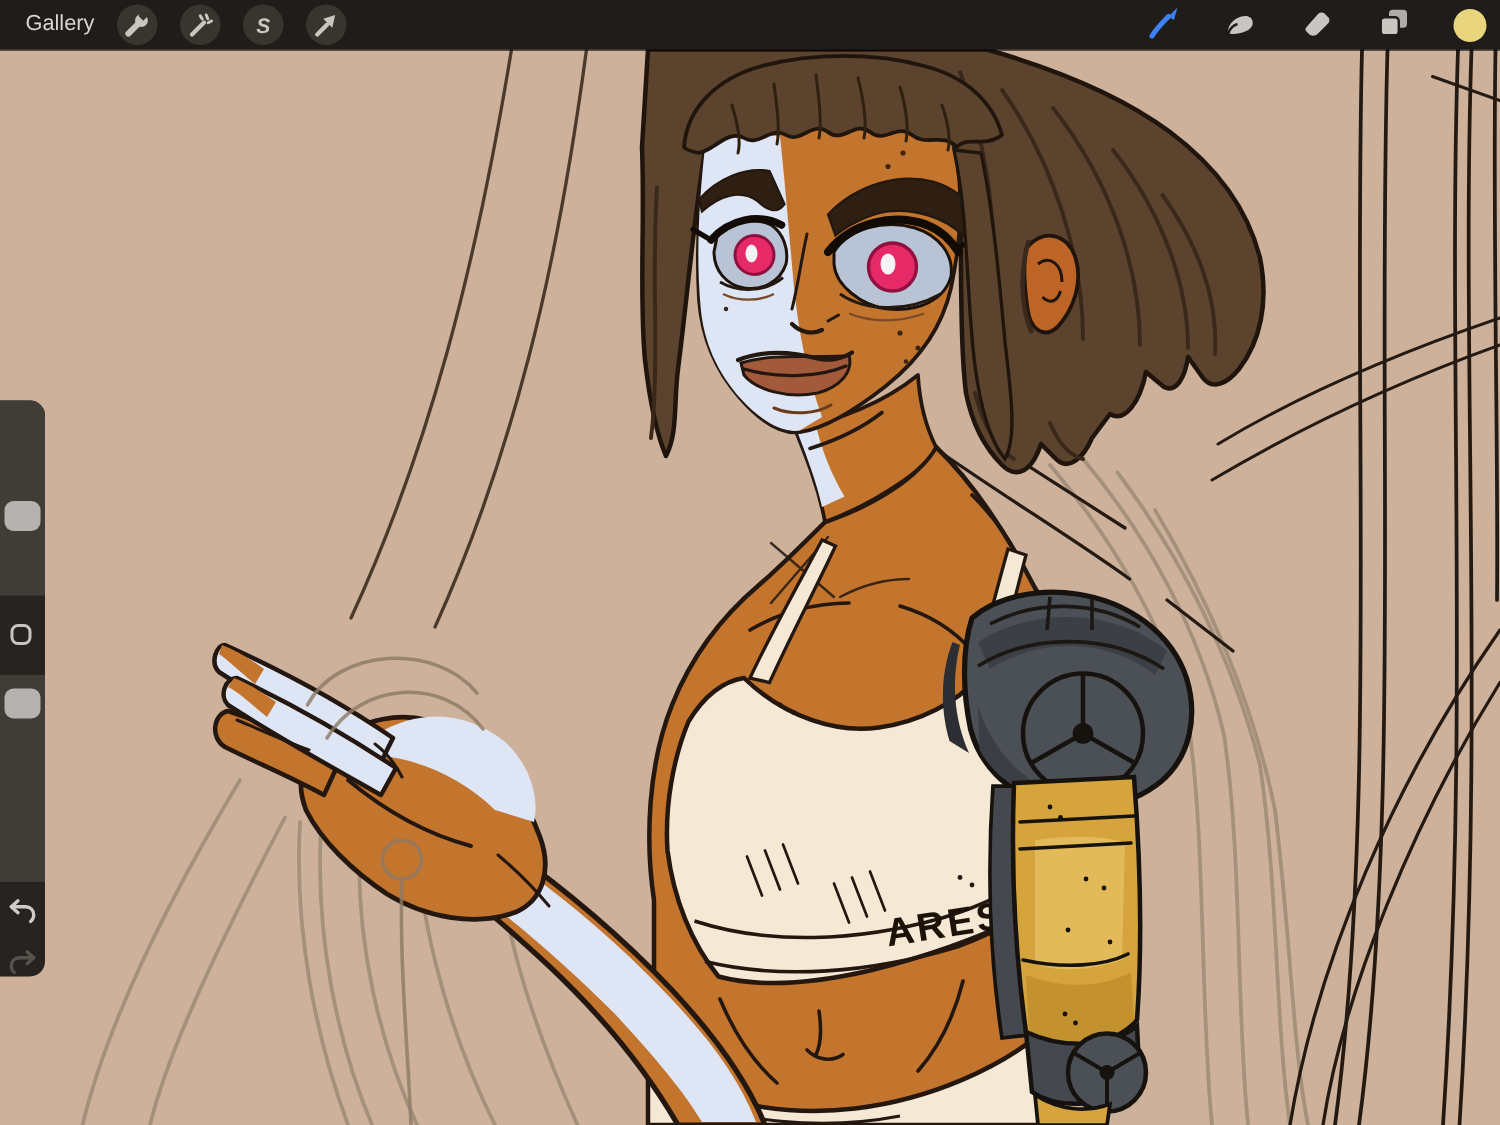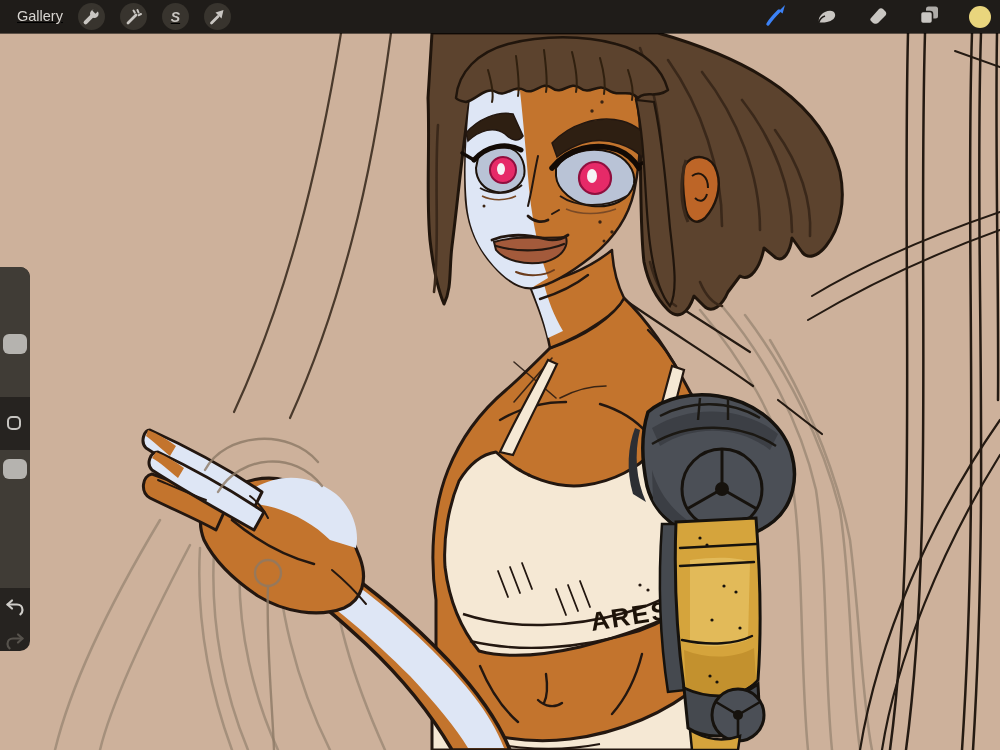--- a/index.html
+++ b/index.html
@@ -6,21 +6,20 @@
   body{
     width:1000px;height:750px;position:relative;overflow:hidden;
     background:#cdb19b;font-family:"Liberation Sans",sans-serif;
     -webkit-user-select:none;user-select:none;
   }
   
   .toolbar{
     position:absolute;top:0;left:0;width:1000px;height:33px;
     background:#1f1c19;display:flex;align-items:center;z-index:20;
     box-shadow:0 1px 0 rgba(0,0,0,.55);
-    text-decoration:underline;
   }
   .tb-left{display:flex;align-items:center;gap:15px;padding-left:17px;}
   .gallery-label{color:#d8d5d1;font-size:14.5px;line-height:33px;cursor:default;}
   .tb-btn{
     width:27px;height:27px;border-radius:50%;background:#38342e;
     display:flex;align-items:center;justify-content:center;flex:0 0 auto;
     border:none;padding:0;
   }
   .tb-btn svg{display:block;}
   .s-glyph{color:#c9c6c2;font-size:14px;font-weight:bold;font-style:italic;}

